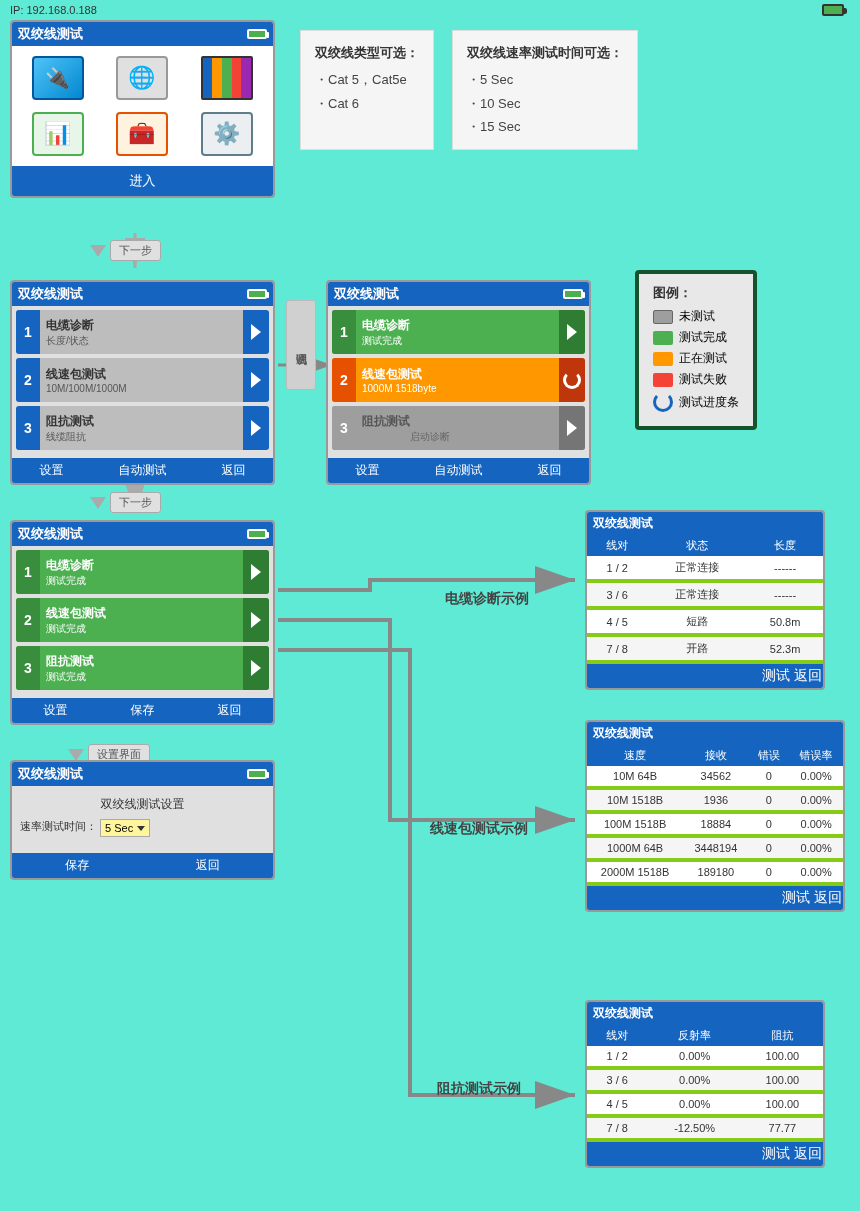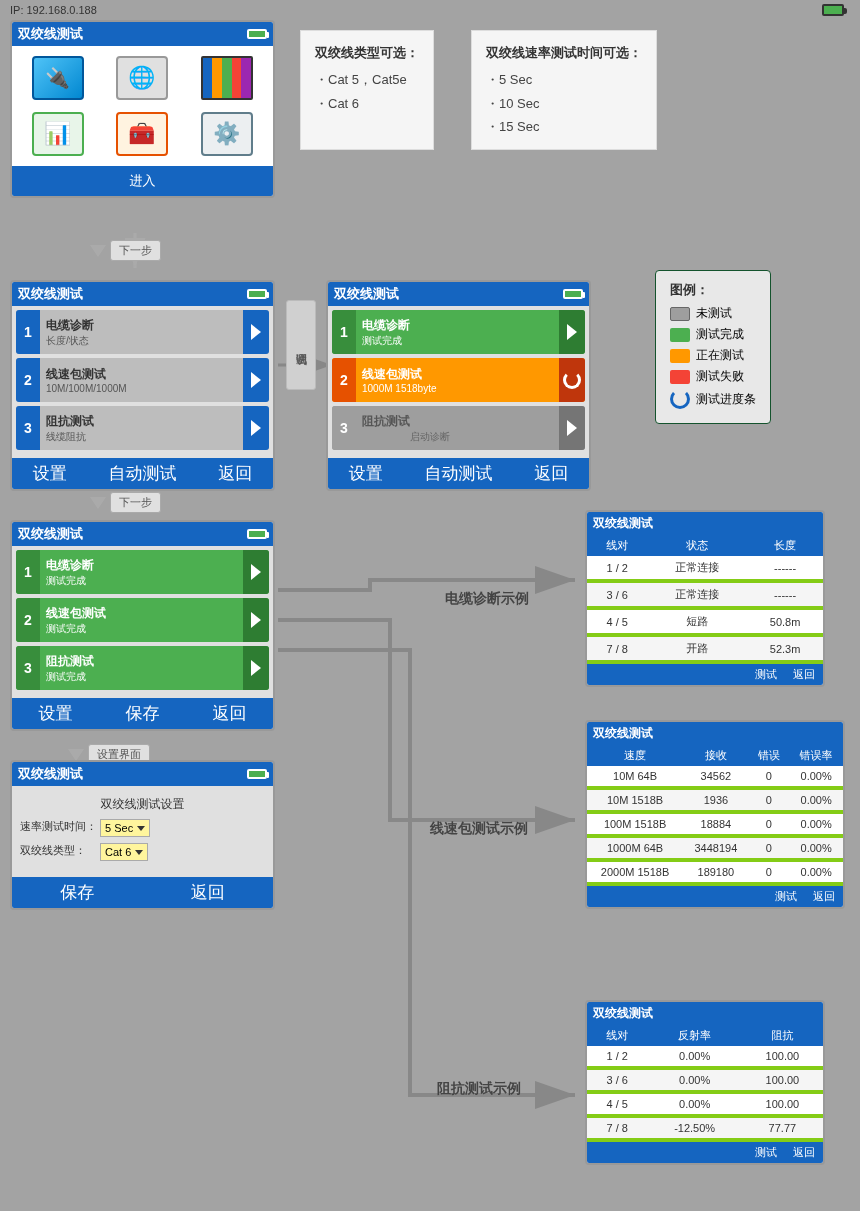--- a/index.html
+++ b/index.html
@@ -170,21 +170,21 @@
       border-top: 8px solid transparent;
       border-bottom: 8px solid transparent;
       border-left: 10px solid white;
     }
     .screen-footer {
       background: #1565c0;
       color: white;
       display: flex;
       justify-content: space-around;
       padding: 4px 0;
-      font-size: 17px;
+      font-size: 12px;
     }
     .footer-btn {
       cursor: pointer;
       padding: 0 8px;
     }
 
     
     .test-item-green {
       background: #4caf50 !important;
     }
@@ -199,25 +199,24 @@
     .test-item-orange .test-sub {
       color: white !important;
     }
     .test-num-green { background: #388e3c !important; }
     .test-num-orange { background: #e65100 !important; }
     .test-num-gray { background: #9e9e9e !important; }
 
     
     .legend-box {
       background: #e8e8e8;
-      border: 1px solid #14532d;
+      border: 4px solid #14532d;
       border-radius: 4px;
       padding: 10px 14px;
       font-size: 12px;
-      margin-left: 20px;
     }
     .legend-title {
       font-weight: bold;
       font-size: 13px;
       margin-bottom: 6px;
       color: #333;
     }
     .legend-item {
       display: flex;
       align-items: center;
@@ -276,23 +275,23 @@
       color: #333;
     }
     .result-table tr:nth-child(even) td {
       background: #f5f5f5;
     }
     .result-footer {
       background: #1565c0;
       color: white;
       display: flex;
       justify-content: flex-end;
-      padding: 3px 8px;
-      font-size: 11px;
-      gap: 16px;
+      padding: 3px 1px;
+      font-size: 14px;
+      gap: 4px;
     }
     .settings-body {
       background: #e0e0e0;
       padding: 10px 8px;
     }
     .settings-title {
       text-align: center;
       font-size: 12px;
       color: #333;
       margin-bottom: 6px;
@@ -345,21 +344,21 @@
       color: #444;
       text-align: center;
       margin-bottom: 4px;
     }
 
     
     .page-wrapper {
       position: relative;
       width: 860px;
       min-height: 1211px;
-      background: #a3a3a3;
+      background: #5eead4;
     }
 
     .screen-1 { position: absolute; top: 20px; left: 10px; }
     .screen-2 { position: absolute; top: 280px; left: 10px; }
     .screen-3 { position: absolute; top: 520px; left: 10px; }
     .screen-4 { position: absolute; top: 760px; left: 10px; }
 
     .info-section { position: absolute; top: 30px; left: 300px; }
     .legend-section { position: absolute; top: 270px; left: 635px; }
 
@@ -446,21 +445,21 @@
         <div class="icon-placeholder" style="background:#fff3e0;border:2px solid #e65100;border-radius:4px;width:52px;height:44px;display:flex;align-items:center;justify-content:center;font-size:22px;">🧰</div>
       </div>
       <div class="menu-icon-cell">
         <div class="icon-placeholder" style="background:#eceff1;border:2px solid #607d8b;border-radius:4px;width:52px;height:44px;display:flex;align-items:center;justify-content:center;font-size:22px;">⚙️</div>
       </div>
     </div>
     <div class="enter-button">进入</div>
   </div>
 
   <div class="info-section">
-    <div style="display:flex;gap:37px;">
+    <div style="display:flex;gap:18px;">
       <div class="info-box">
         <div class="info-box-title">双绞线类型可选：</div>
         <div class="info-item">・<span>Cat 5，Cat5e</span></div>
         <div class="info-item">・<span>Cat 6</span></div>
       </div>
       <div class="info-box">
         <div class="info-box-title">双绞线速率测试时间可选：</div>
         <div class="info-item">・<span>5 Sec</span></div>
         <div class="info-item">・<span>10 Sec</span></div>
         <div class="info-item">・<span>15 Sec</span></div>
@@ -667,27 +666,20 @@
     </div>
     <div class="settings-body">
       <div class="settings-title">双绞线测试设置</div>
       <div class="settings-row">
         <span class="settings-label">速率测试时间：</span>
         <div class="settings-select">
           <span>5 Sec</span>
           <span class="select-arrow"></span>
         </div>
       </div>
-      <div class="settings-row">
-        <span class="settings-label">双绞线类型：</span>
-        <div class="settings-select">
-          <span>Cat 6</span>
-          <span class="select-arrow"></span>
-        </div>
-      </div>
     </div>
     <div class="screen-footer">
       <span class="footer-btn">保存</span>
       <span class="footer-btn">返回</span>
     </div>
   </div>
 
   <div class="result-cable">
     <div class="result-panel" style="width:240px;">
       <div class="result-panel-header">

